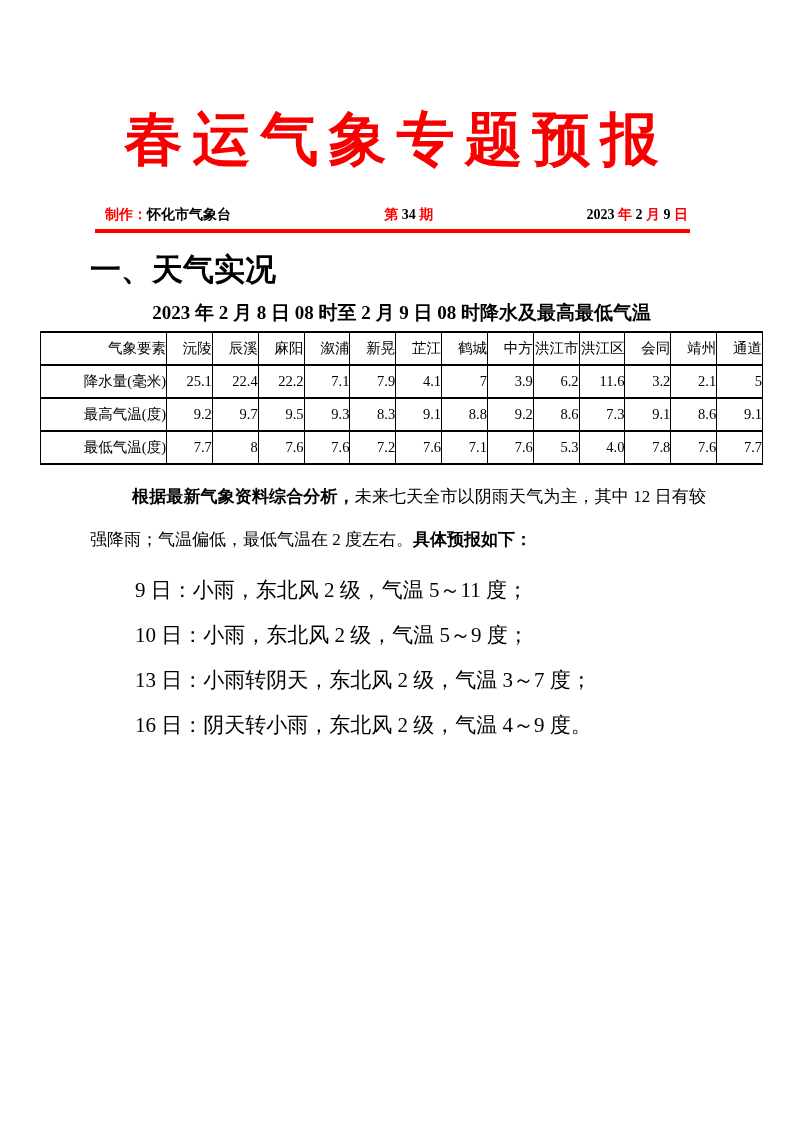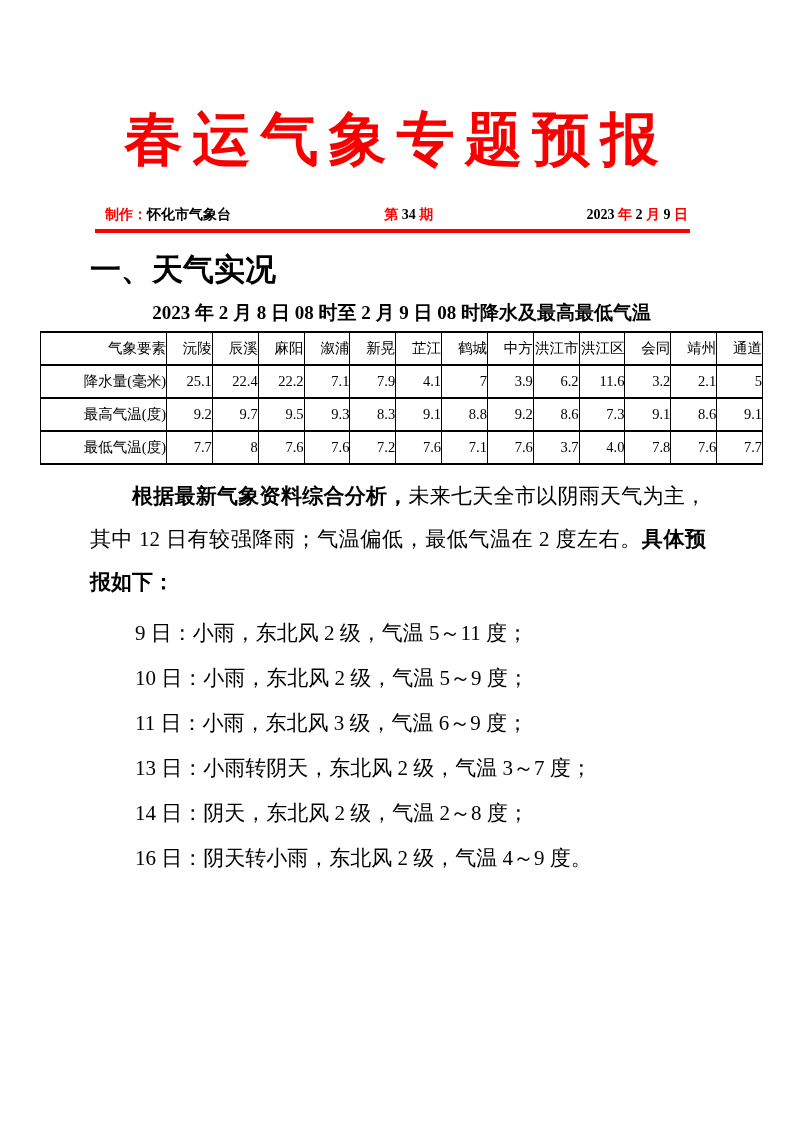--- a/index.html
+++ b/index.html
@@ -38,21 +38,21 @@
   }
   table.weather th, table.weather td {
     border:1px solid #000; border-top-width:2px; border-bottom-width:2px;
     height:31px; text-align:right; vertical-align:middle;
     padding:0; font-weight:normal; overflow:hidden;
   }
   table.weather th:first-child { width:125px; }
 
   .intro {
     width:616px; margin:10px 0 0 90px;
-    font-size:21px; line-height:43px;
+    font-size:17px; line-height:43px;
     text-align:justify; text-indent:42px;
   }
   .intro .b { font-weight:bold; }
 
   ul.forecast {
     list-style:none; margin:7px 8px 0 135px; padding:0;
     font-size:21px; line-height:45px; white-space:nowrap;
   }
 </style>
 </head>
@@ -135,34 +135,32 @@
         <tr>
           <td>最低气温(度)</td>
           <td>7.7</td>
           <td>8</td>
           <td>7.6</td>
           <td>7.6</td>
           <td>7.2</td>
           <td>7.6</td>
           <td>7.1</td>
           <td>7.6</td>
-          <td>3.7</td>
+          <td>5.3</td>
           <td>4.0</td>
           <td>7.8</td>
           <td>7.6</td>
           <td>7.7</td>
         </tr>
       </tbody>
   </table>
 
 
   <p class="intro"><span class="b">根据最新气象资料综合分析，</span><span>未来七天全市以阴雨天气为主，其中 12 日有较强降雨；气温偏低，最低气温在 2 度左右。</span><span class="b">具体预报如下：</span></p>
 
   <ul class="forecast">
       <li>9 日：小雨，东北风 2 级，气温 5～11 度；</li>
       <li>10 日：小雨，东北风 2 级，气温 5～9 度；</li>
-      <li>11 日：小雨，东北风 3 级，气温 6～9 度；</li>
       <li>13 日：小雨转阴天，东北风 2 级，气温 3～7 度；</li>
-      <li>14 日：阴天，东北风 2 级，气温 2～8 度；</li>
       <li>16 日：阴天转小雨，东北风 2 级，气温 4～9 度。</li>
     </ul>
 
 </div>
 
 </body></html>

